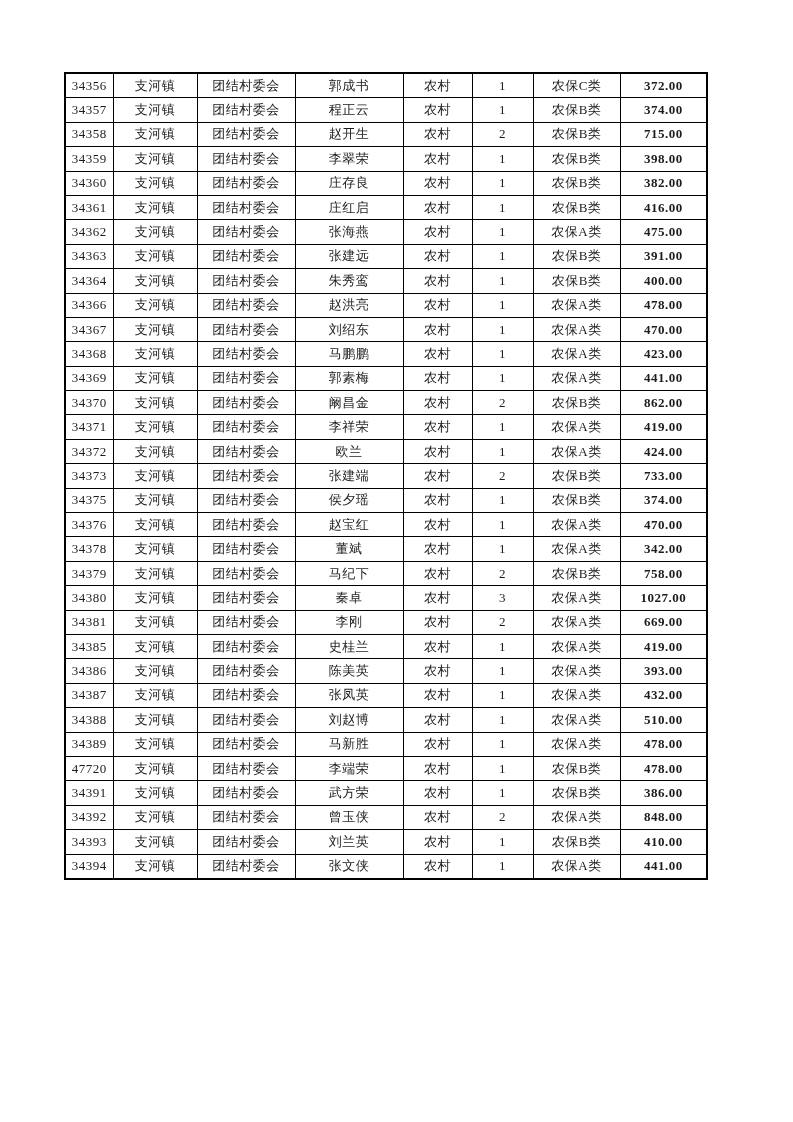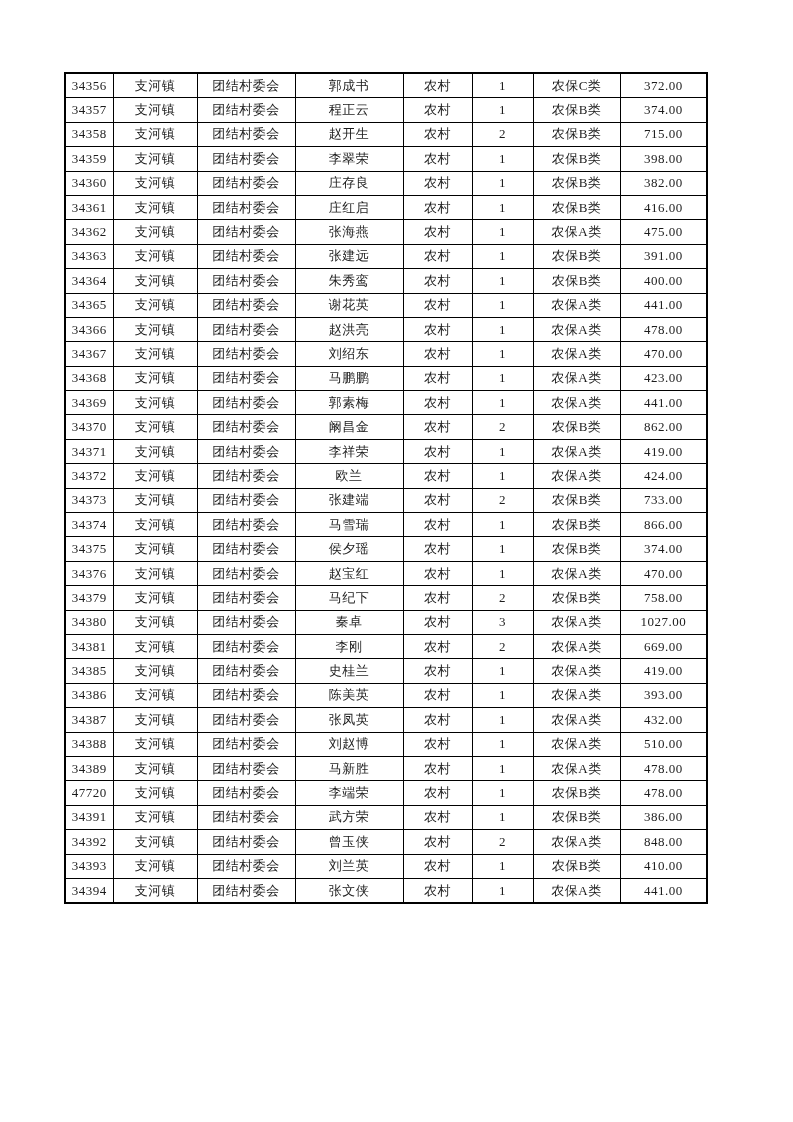--- a/index.html
+++ b/index.html
@@ -39,21 +39,21 @@
     overflow: hidden;
   }
   col.c-id     { width: 48px; }
   col.c-town   { width: 84px; }
   col.c-vill   { width: 98px; }
   col.c-name   { width: 108px; }
   col.c-res    { width: 69px; }
   col.c-cnt    { width: 61px; }
   col.c-cat    { width: 87px; }
   col.c-amt    { width: 87px; }
-  td.cell-amount { letter-spacing: 1px; }
+  td.cell-amount { letter-spacing: 1px; font-weight: bold; }
   td.cell-id     { letter-spacing: 0.2px; }
 </style>
 </head>
 <body>
 
 <div class="page">
   <table class="grid">
     <colgroup>
       <col class="c-id">
       <col class="c-town">
@@ -149,138 +149,128 @@
     <td class="cell-id">34364</td>
     <td class="cell-town">支河镇</td>
     <td class="cell-village">团结村委会</td>
     <td class="cell-name">朱秀鸾</td>
     <td class="cell-res">农村</td>
     <td class="cell-count">1</td>
     <td class="cell-category">农保B类</td>
     <td class="cell-amount">400.00</td>
   </tr>
         <tr>
-    <td class="cell-id">34365</td>
-    <td class="cell-town">支河镇</td>
-    <td class="cell-village">团结村委会</td>
-    <td class="cell-name">谢花英</td>
+    <td class="cell-id">34366</td>
+    <td class="cell-town">支河镇</td>
+    <td class="cell-village">团结村委会</td>
+    <td class="cell-name">赵洪亮</td>
+    <td class="cell-res">农村</td>
+    <td class="cell-count">1</td>
+    <td class="cell-category">农保A类</td>
+    <td class="cell-amount">478.00</td>
+  </tr>
+        <tr>
+    <td class="cell-id">34367</td>
+    <td class="cell-town">支河镇</td>
+    <td class="cell-village">团结村委会</td>
+    <td class="cell-name">刘绍东</td>
+    <td class="cell-res">农村</td>
+    <td class="cell-count">1</td>
+    <td class="cell-category">农保A类</td>
+    <td class="cell-amount">470.00</td>
+  </tr>
+        <tr>
+    <td class="cell-id">34368</td>
+    <td class="cell-town">支河镇</td>
+    <td class="cell-village">团结村委会</td>
+    <td class="cell-name">马鹏鹏</td>
+    <td class="cell-res">农村</td>
+    <td class="cell-count">1</td>
+    <td class="cell-category">农保A类</td>
+    <td class="cell-amount">423.00</td>
+  </tr>
+        <tr>
+    <td class="cell-id">34369</td>
+    <td class="cell-town">支河镇</td>
+    <td class="cell-village">团结村委会</td>
+    <td class="cell-name">郭素梅</td>
     <td class="cell-res">农村</td>
     <td class="cell-count">1</td>
     <td class="cell-category">农保A类</td>
     <td class="cell-amount">441.00</td>
   </tr>
         <tr>
-    <td class="cell-id">34366</td>
-    <td class="cell-town">支河镇</td>
-    <td class="cell-village">团结村委会</td>
-    <td class="cell-name">赵洪亮</td>
-    <td class="cell-res">农村</td>
-    <td class="cell-count">1</td>
-    <td class="cell-category">农保A类</td>
-    <td class="cell-amount">478.00</td>
-  </tr>
-        <tr>
-    <td class="cell-id">34367</td>
-    <td class="cell-town">支河镇</td>
-    <td class="cell-village">团结村委会</td>
-    <td class="cell-name">刘绍东</td>
+    <td class="cell-id">34370</td>
+    <td class="cell-town">支河镇</td>
+    <td class="cell-village">团结村委会</td>
+    <td class="cell-name">阚昌金</td>
+    <td class="cell-res">农村</td>
+    <td class="cell-count">2</td>
+    <td class="cell-category">农保B类</td>
+    <td class="cell-amount">862.00</td>
+  </tr>
+        <tr>
+    <td class="cell-id">34371</td>
+    <td class="cell-town">支河镇</td>
+    <td class="cell-village">团结村委会</td>
+    <td class="cell-name">李祥荣</td>
+    <td class="cell-res">农村</td>
+    <td class="cell-count">1</td>
+    <td class="cell-category">农保A类</td>
+    <td class="cell-amount">419.00</td>
+  </tr>
+        <tr>
+    <td class="cell-id">34372</td>
+    <td class="cell-town">支河镇</td>
+    <td class="cell-village">团结村委会</td>
+    <td class="cell-name">欧兰</td>
+    <td class="cell-res">农村</td>
+    <td class="cell-count">1</td>
+    <td class="cell-category">农保A类</td>
+    <td class="cell-amount">424.00</td>
+  </tr>
+        <tr>
+    <td class="cell-id">34373</td>
+    <td class="cell-town">支河镇</td>
+    <td class="cell-village">团结村委会</td>
+    <td class="cell-name">张建端</td>
+    <td class="cell-res">农村</td>
+    <td class="cell-count">2</td>
+    <td class="cell-category">农保B类</td>
+    <td class="cell-amount">733.00</td>
+  </tr>
+        <tr>
+    <td class="cell-id">34375</td>
+    <td class="cell-town">支河镇</td>
+    <td class="cell-village">团结村委会</td>
+    <td class="cell-name">侯夕瑶</td>
+    <td class="cell-res">农村</td>
+    <td class="cell-count">1</td>
+    <td class="cell-category">农保B类</td>
+    <td class="cell-amount">374.00</td>
+  </tr>
+        <tr>
+    <td class="cell-id">34376</td>
+    <td class="cell-town">支河镇</td>
+    <td class="cell-village">团结村委会</td>
+    <td class="cell-name">赵宝红</td>
     <td class="cell-res">农村</td>
     <td class="cell-count">1</td>
     <td class="cell-category">农保A类</td>
     <td class="cell-amount">470.00</td>
   </tr>
         <tr>
-    <td class="cell-id">34368</td>
-    <td class="cell-town">支河镇</td>
-    <td class="cell-village">团结村委会</td>
-    <td class="cell-name">马鹏鹏</td>
-    <td class="cell-res">农村</td>
-    <td class="cell-count">1</td>
-    <td class="cell-category">农保A类</td>
-    <td class="cell-amount">423.00</td>
-  </tr>
-        <tr>
-    <td class="cell-id">34369</td>
-    <td class="cell-town">支河镇</td>
-    <td class="cell-village">团结村委会</td>
-    <td class="cell-name">郭素梅</td>
-    <td class="cell-res">农村</td>
-    <td class="cell-count">1</td>
-    <td class="cell-category">农保A类</td>
-    <td class="cell-amount">441.00</td>
-  </tr>
-        <tr>
-    <td class="cell-id">34370</td>
-    <td class="cell-town">支河镇</td>
-    <td class="cell-village">团结村委会</td>
-    <td class="cell-name">阚昌金</td>
-    <td class="cell-res">农村</td>
-    <td class="cell-count">2</td>
-    <td class="cell-category">农保B类</td>
-    <td class="cell-amount">862.00</td>
-  </tr>
-        <tr>
-    <td class="cell-id">34371</td>
-    <td class="cell-town">支河镇</td>
-    <td class="cell-village">团结村委会</td>
-    <td class="cell-name">李祥荣</td>
-    <td class="cell-res">农村</td>
-    <td class="cell-count">1</td>
-    <td class="cell-category">农保A类</td>
-    <td class="cell-amount">419.00</td>
-  </tr>
-        <tr>
-    <td class="cell-id">34372</td>
-    <td class="cell-town">支河镇</td>
-    <td class="cell-village">团结村委会</td>
-    <td class="cell-name">欧兰</td>
-    <td class="cell-res">农村</td>
-    <td class="cell-count">1</td>
-    <td class="cell-category">农保A类</td>
-    <td class="cell-amount">424.00</td>
-  </tr>
-        <tr>
-    <td class="cell-id">34373</td>
-    <td class="cell-town">支河镇</td>
-    <td class="cell-village">团结村委会</td>
-    <td class="cell-name">张建端</td>
-    <td class="cell-res">农村</td>
-    <td class="cell-count">2</td>
-    <td class="cell-category">农保B类</td>
-    <td class="cell-amount">733.00</td>
-  </tr>
-        <tr>
-    <td class="cell-id">34374</td>
-    <td class="cell-town">支河镇</td>
-    <td class="cell-village">团结村委会</td>
-    <td class="cell-name">马雪瑞</td>
-    <td class="cell-res">农村</td>
-    <td class="cell-count">1</td>
-    <td class="cell-category">农保B类</td>
-    <td class="cell-amount">866.00</td>
-  </tr>
-        <tr>
-    <td class="cell-id">34375</td>
-    <td class="cell-town">支河镇</td>
-    <td class="cell-village">团结村委会</td>
-    <td class="cell-name">侯夕瑶</td>
-    <td class="cell-res">农村</td>
-    <td class="cell-count">1</td>
-    <td class="cell-category">农保B类</td>
-    <td class="cell-amount">374.00</td>
-  </tr>
-        <tr>
-    <td class="cell-id">34376</td>
-    <td class="cell-town">支河镇</td>
-    <td class="cell-village">团结村委会</td>
-    <td class="cell-name">赵宝红</td>
-    <td class="cell-res">农村</td>
-    <td class="cell-count">1</td>
-    <td class="cell-category">农保A类</td>
-    <td class="cell-amount">470.00</td>
+    <td class="cell-id">34378</td>
+    <td class="cell-town">支河镇</td>
+    <td class="cell-village">团结村委会</td>
+    <td class="cell-name">董斌</td>
+    <td class="cell-res">农村</td>
+    <td class="cell-count">1</td>
+    <td class="cell-category">农保A类</td>
+    <td class="cell-amount">342.00</td>
   </tr>
         <tr>
     <td class="cell-id">34379</td>
     <td class="cell-town">支河镇</td>
     <td class="cell-village">团结村委会</td>
     <td class="cell-name">马纪下</td>
     <td class="cell-res">农村</td>
     <td class="cell-count">2</td>
     <td class="cell-category">农保B类</td>
     <td class="cell-amount">758.00</td>

